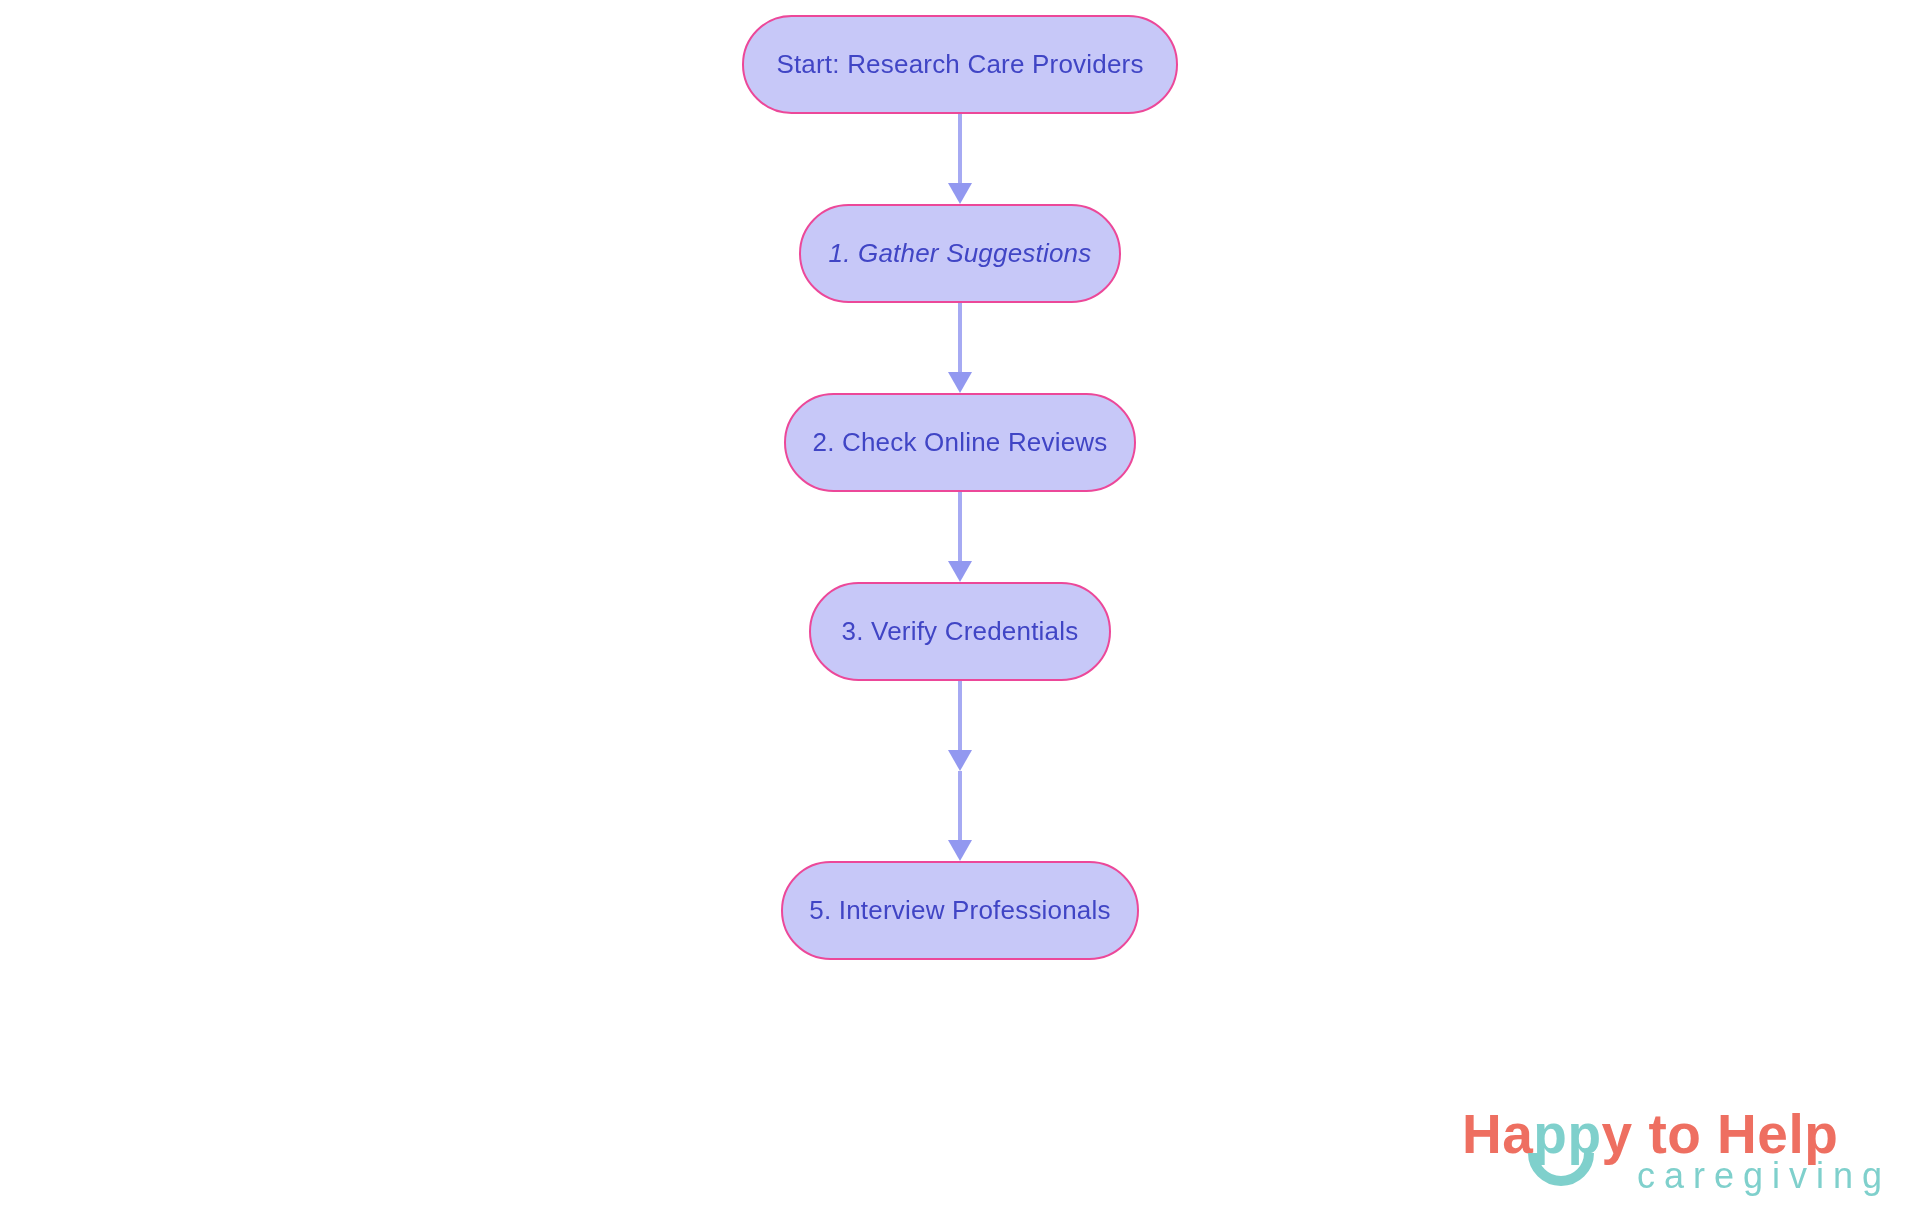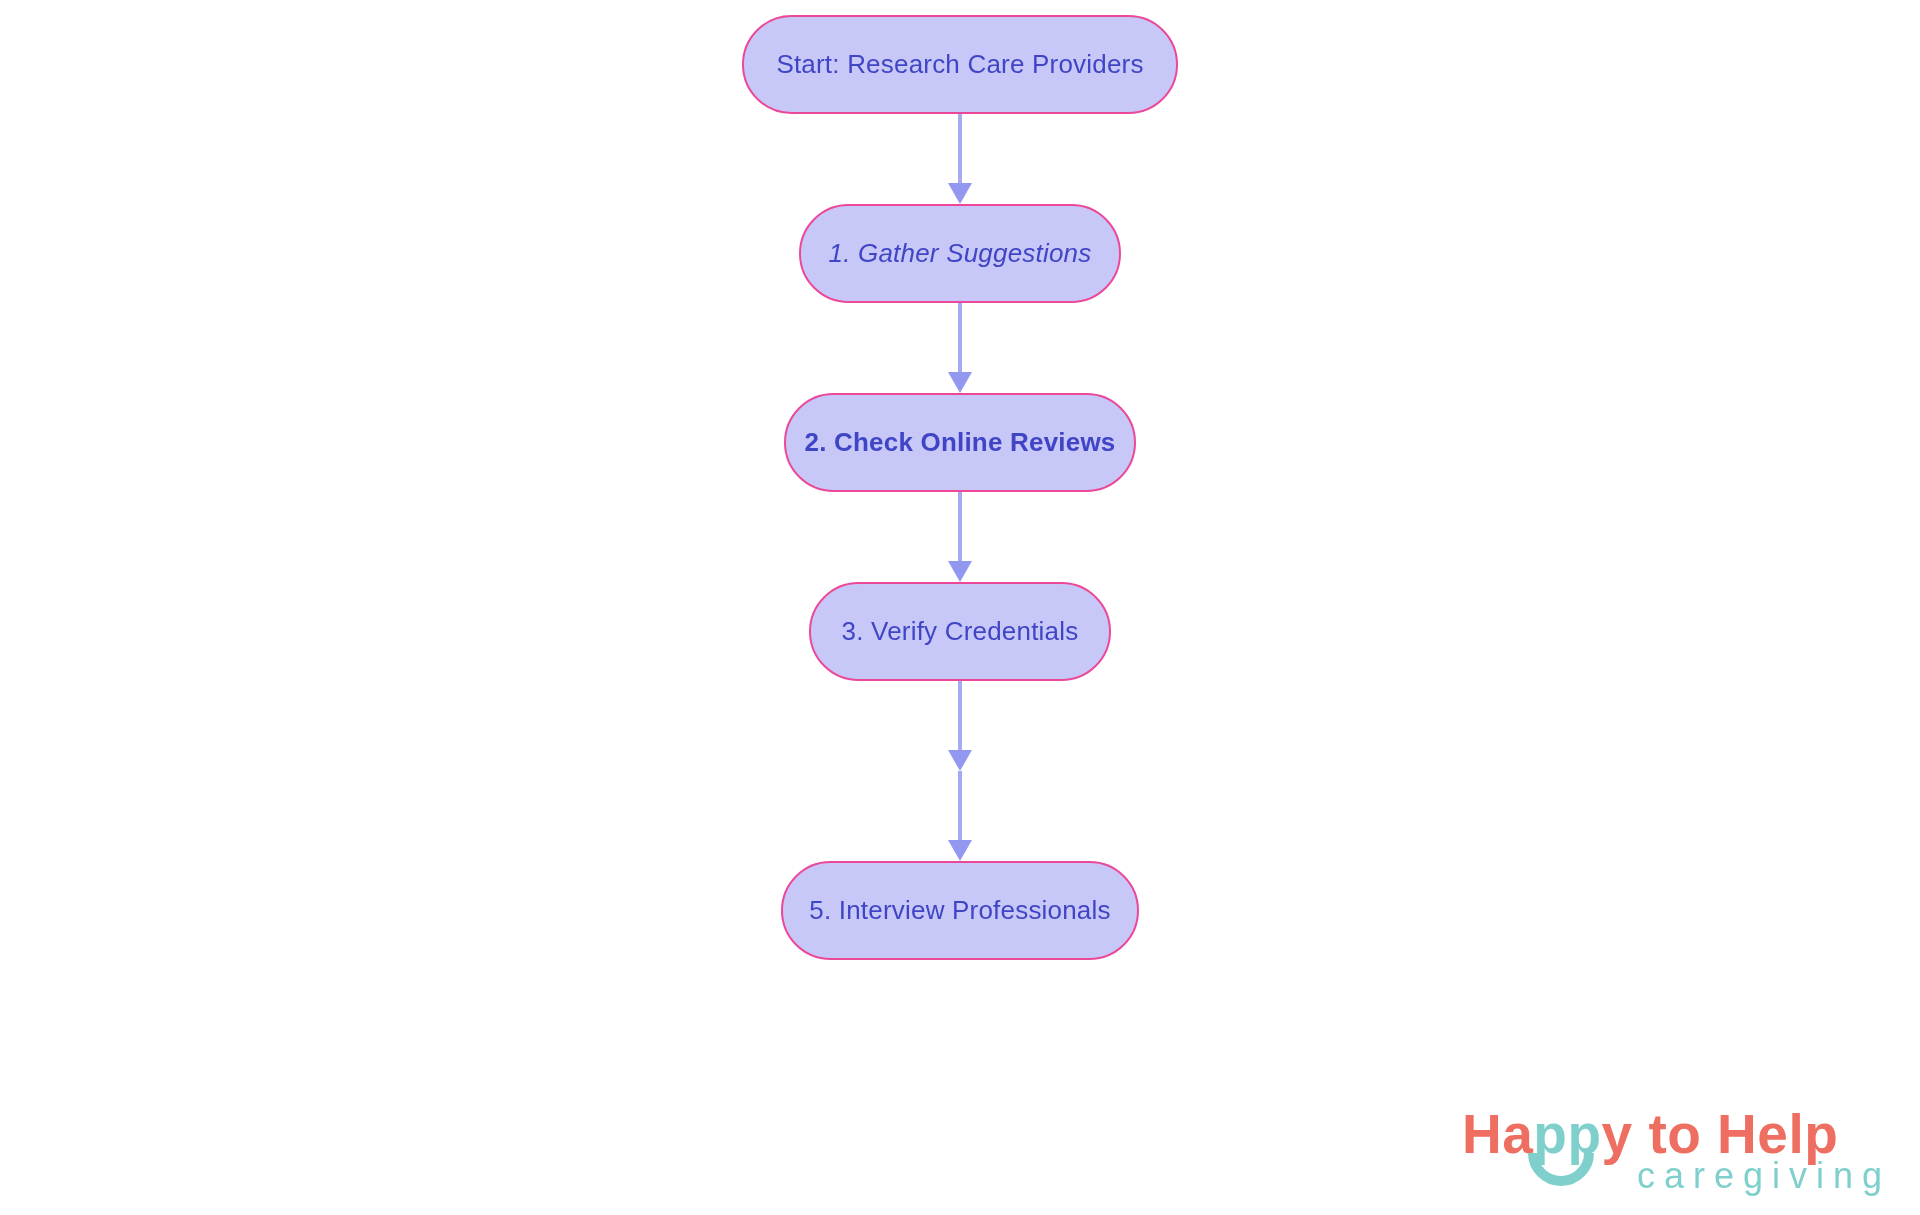--- a/index.html
+++ b/index.html
@@ -34,21 +34,21 @@
     border-radius: 52px;
     color: #4045c5;
     font-size: 26px;
     font-weight: 500;
     letter-spacing: 0.2px;
     white-space: nowrap;
     padding: 0 20px;
   }
   .node.w1 { width: 436px; }
   .node.w2 { width: 322px; font-style: italic; }
-  .node.w3 { width: 352px; font-weight: bold; }
+  .node.w3 { width: 352px; }
   .node.w4 { width: 302px; }
   .node.w5 { width: 312px; }
   .node.w6 { width: 358px; }
   .arrow {
     position: relative;
     width: 26px;
     height: 90px;
   }
   .arrow .shaft {
     position: absolute;

